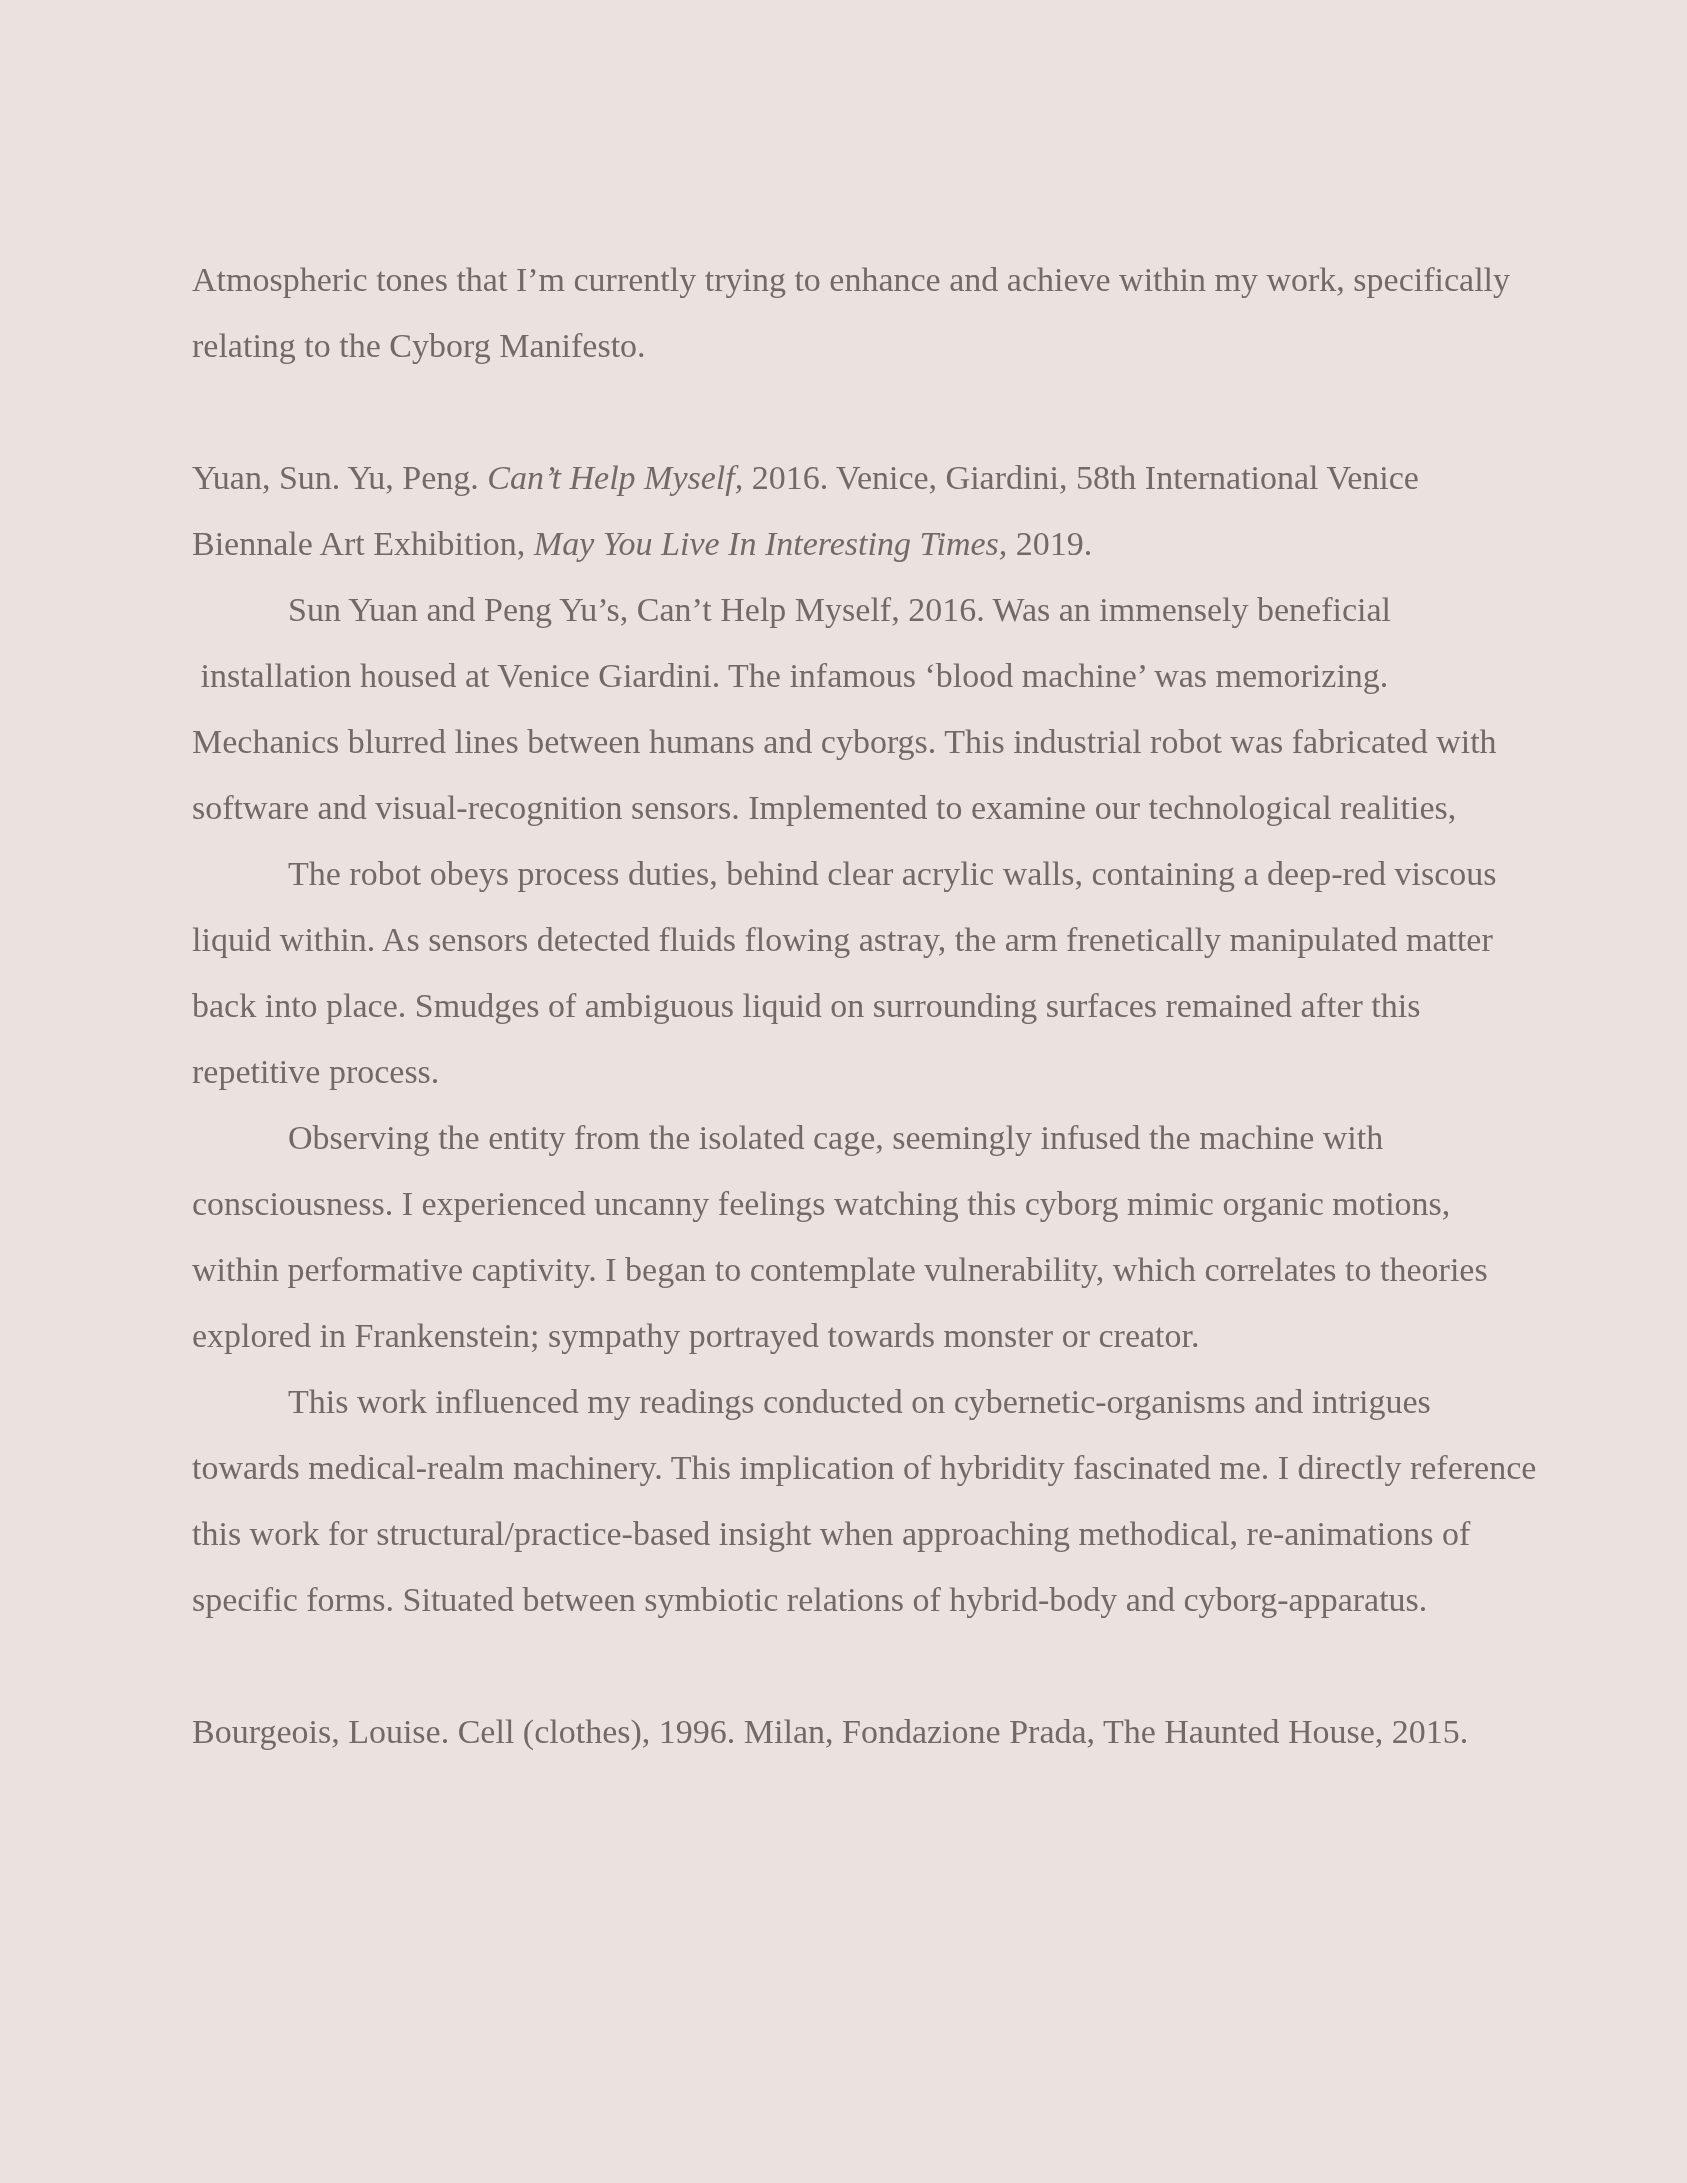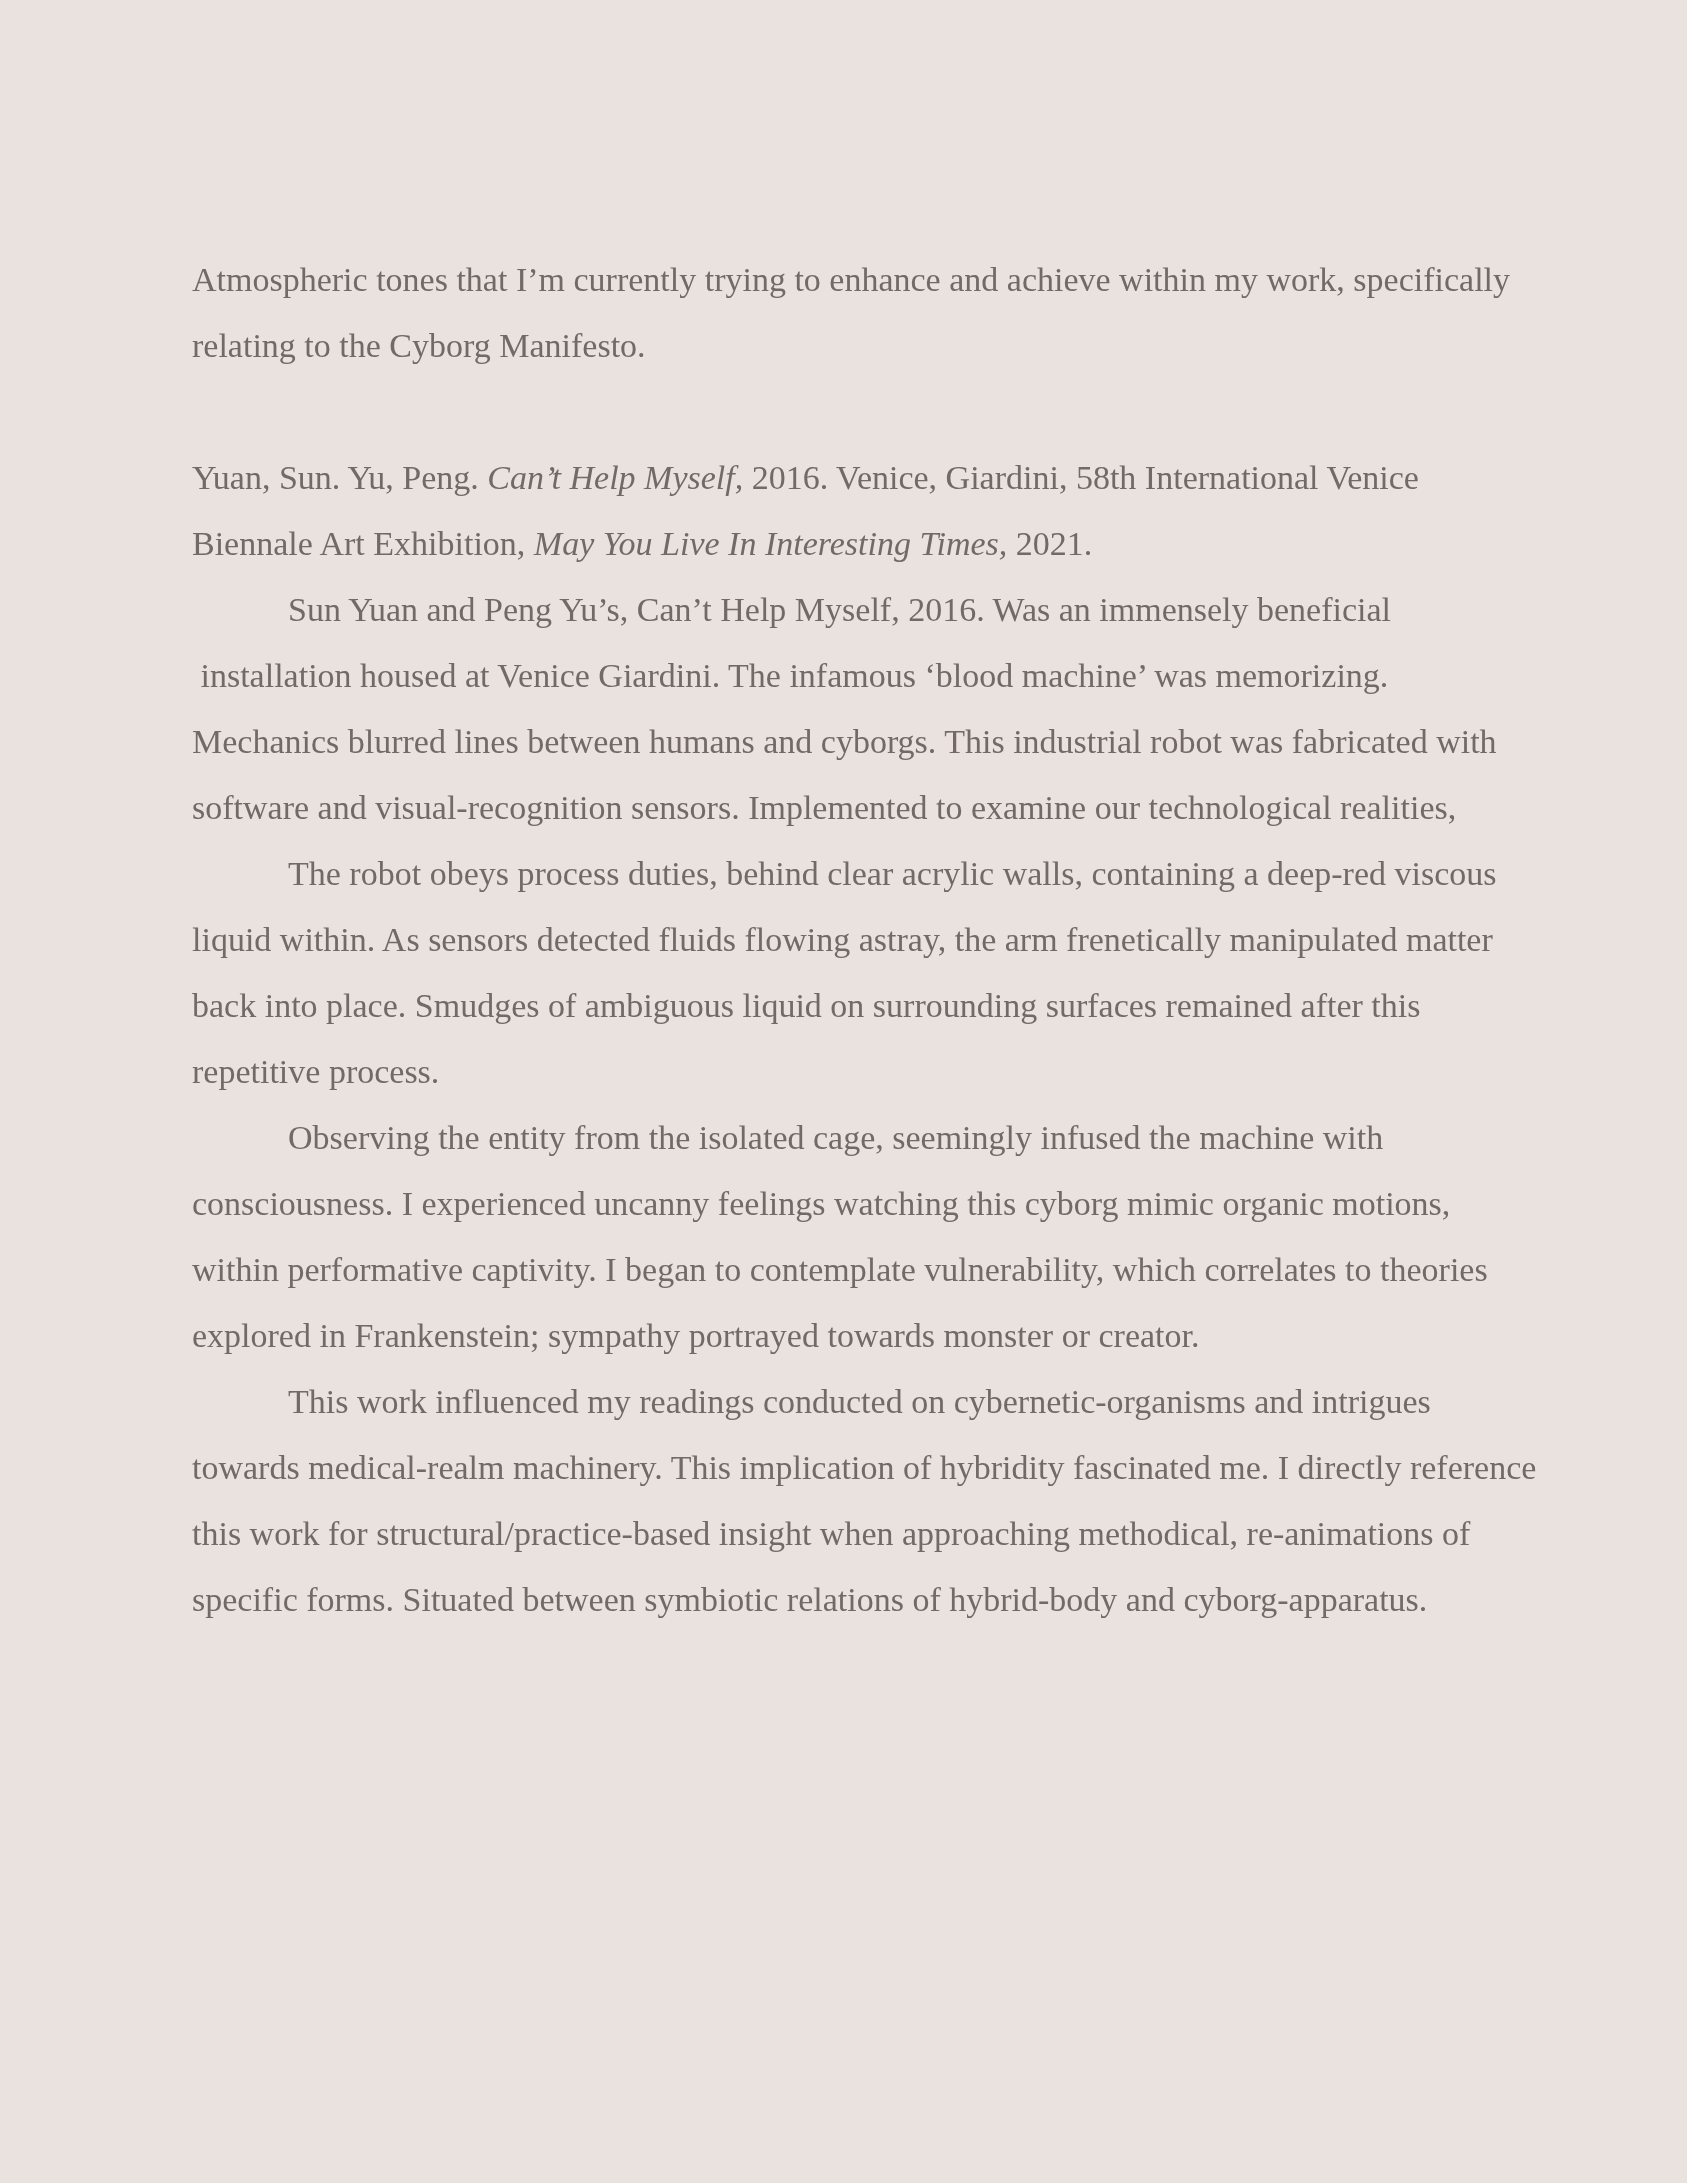--- a/index.html
+++ b/index.html
@@ -49,21 +49,21 @@
 <div class="page">
   <div class="text-body">
 
     <div>
       <div class="line">Atmospheric tones that I’m currently trying to enhance and achieve within my work, specifically</div>
       <div class="line">relating to the Cyborg Manifesto.</div>
     </div>
 
     <div class="gap-above">
       <div class="line"><span>Yuan, Sun. Yu, Peng. </span><em>Can’t Help Myself,</em><span> 2016. Venice, Giardini, 58th International Venice</span></div>
-      <div class="line"><span>Biennale Art Exhibition, </span><em>May You Live In Interesting Times,</em><span> 2021.</span></div>
+      <div class="line"><span>Biennale Art Exhibition, </span><em>May You Live In Interesting Times,</em><span> 2019.</span></div>
     </div>
 
     <div>
       <div class="line indent">Sun Yuan and Peng Yu’s, Can’t Help Myself, 2016. Was an immensely beneficial</div>
       <div class="line"> installation housed at Venice Giardini. The infamous ‘blood machine’ was memorizing.</div>
       <div class="line">Mechanics blurred lines between humans and cyborgs. This industrial robot was fabricated with</div>
       <div class="line">software and visual-recognition sensors. Implemented to examine our technological realities,</div>
     </div>
 
     <div>
@@ -80,16 +80,19 @@
       <div class="line">explored in Frankenstein; sympathy portrayed towards monster or creator.</div>
     </div>
 
     <div>
       <div class="line indent">This work influenced my readings conducted on cybernetic-organisms and intrigues</div>
       <div class="line">towards medical-realm machinery. This implication of hybridity fascinated me. I directly reference</div>
       <div class="line">this work for structural/practice-based insight when approaching methodical, re-animations of</div>
       <div class="line">specific forms. Situated between symbiotic relations of hybrid-body and cyborg-apparatus.</div>
     </div>
 
+    <div class="gap-above">
+      <div class="line">Bourgeois, Louise. Cell (clothes), 1996. Milan, Fondazione Prada, The Haunted House, 2015.</div>
+    </div>
 
   </div>
 </div>
 
 
 </body></html>

